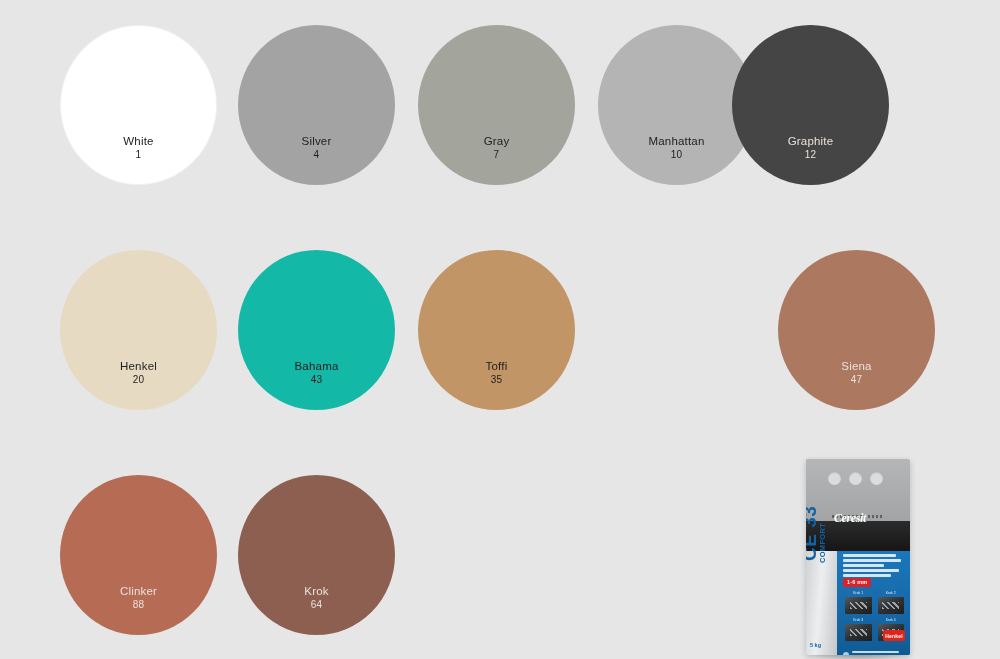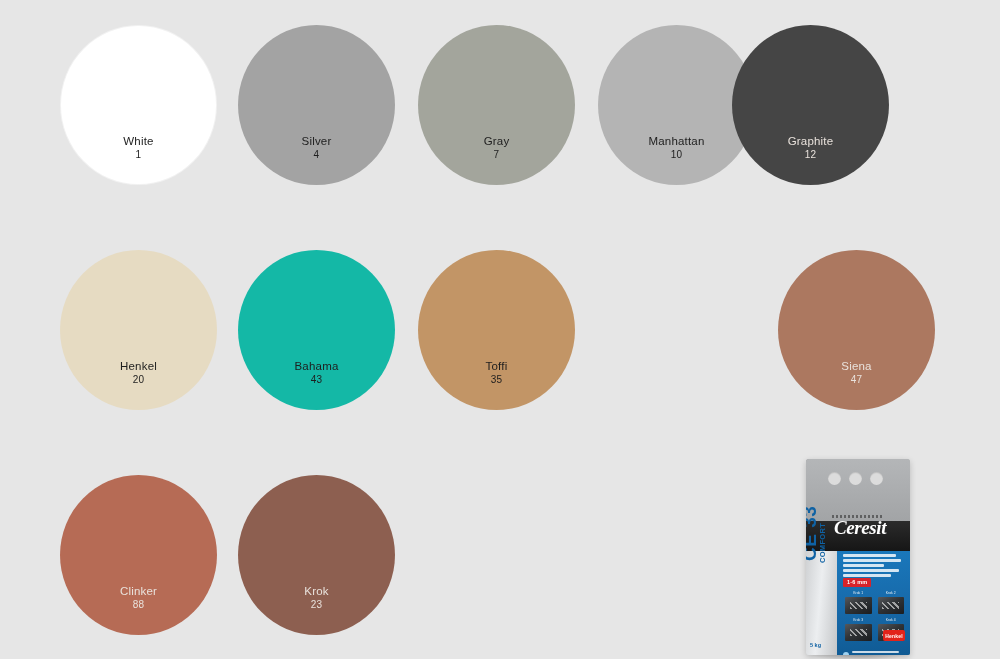--- a/index.html
+++ b/index.html
@@ -135,25 +135,25 @@
     position: absolute;
     left: 0; right: 0;
     top: 62px;
     height: 30px;
     background: linear-gradient(180deg, #2b2b2b 0%, #161616 100%);
   }
 
   .bag-brand {
     position: absolute;
     left: 28px;
-    top: 58px;
+    top: 48px;
     font-family: "Liberation Serif", serif;
     font-style: italic;
     font-weight: bold;
-    font-size: 19px;
+    font-size: 12px;
     line-height: 22px;
     color: #ffffff;
     letter-spacing: -0.4px;
   }
 
   .bag-bluepanel {
     position: absolute;
     left: 31px;
     right: 0;
     top: 92px;
@@ -380,21 +380,21 @@
     <div class="swatch light-label" style="left: 778px; top: 250px; background: rgb(172, 120, 96);">
       <div class="swatch-name">Siena</div>
       <div class="swatch-code">47</div>
     </div>
     <div class="swatch light-label" style="left: 60px; top: 475px; background: rgb(182, 107, 85);">
       <div class="swatch-name">Clinker</div>
       <div class="swatch-code">88</div>
     </div>
     <div class="swatch light-label" style="left: 238px; top: 475px; background: rgb(141, 95, 80);">
       <div class="swatch-name">Krok</div>
-      <div class="swatch-code">23</div>
+      <div class="swatch-code">64</div>
     </div>
   </div>
 
 <div id="product-bag">
   <div class="bag-shadow"></div>
   <div class="bag-body">
 
     <div class="bag-top">
       <div class="bag-holes">
         <div class="bag-hole"></div>

